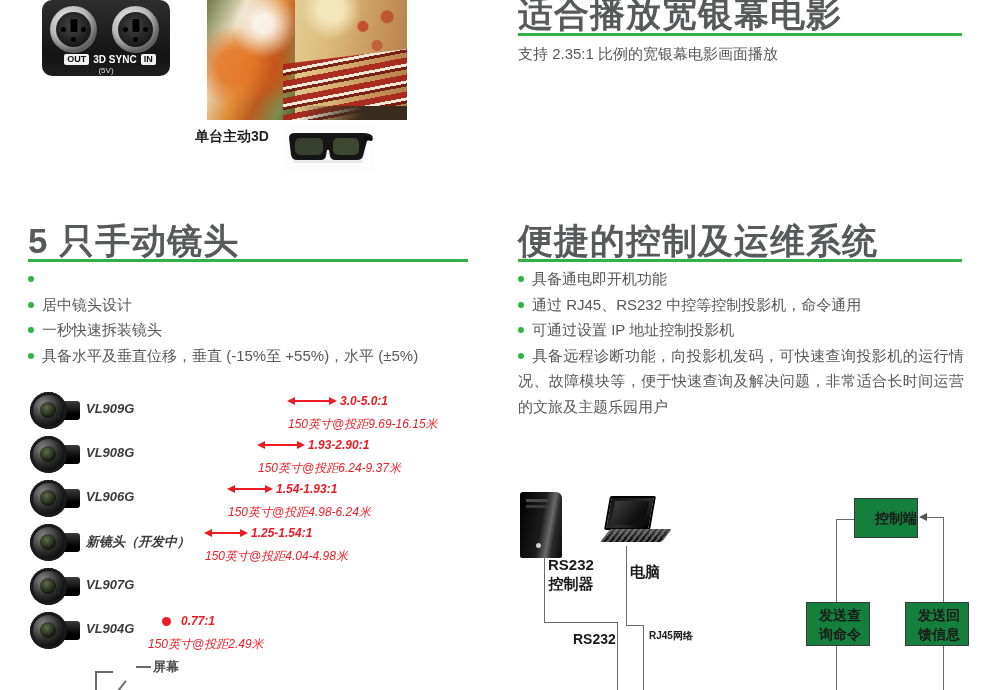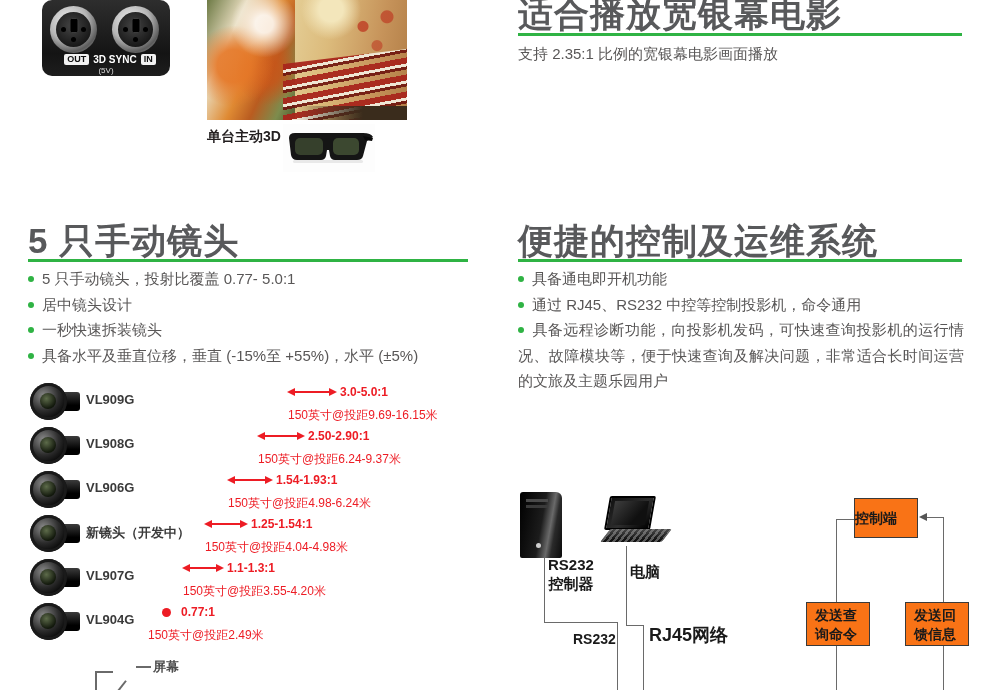--- a/index.html
+++ b/index.html
@@ -49,21 +49,21 @@
   .cinema-seats { position:absolute; right:-8px; bottom:-6px; width:66%; height:58%; transform:skewY(-7deg);
     background:repeating-linear-gradient(176deg, rgba(168,38,28,.95) 0 6px, #efe6d4 6px 9px, rgba(110,20,14,.9) 9px 12px, rgba(0,0,0,0) 12px 17px); }
   .cinema-floor { position:absolute; right:0; bottom:0; width:55%; height:12%; background:linear-gradient(90deg, rgba(0,0,0,0), #3a2c1c 60%); }
 
   .caption { font-size:14px; font-weight:bold; color:#231f20; }
 
   
   .glasses-box { left:283px; top:124px; width:92px; height:48px; background:#fdfdfd; }
 
   
-  .lens-area { left:28px; top:0; width:450px; height:566px; }
+  .lens-area { left:28px; top:9px; width:450px; height:566px;font-style:italic; }
   .lens-row { position:absolute; left:0; height:40px; width:445px; }
   .lens-img { position:absolute; left:2px; top:0; width:52px; height:37px; }
   .lens-barrel { position:absolute; left:30px; top:9px; width:20px; height:19px; background:linear-gradient(180deg,#3c3c3c,#000 70%); border-radius:3px; }
   .lens-glass { position:absolute; left:0; top:0; width:37px; height:37px; border-radius:50%;
     background:radial-gradient(circle at 36% 34%, #8a8a8a, #2c2c2c 45%, #050505 75%);
     box-shadow:inset 0 0 0 3px #1a1a1a; }
   .lens-glass::after { content:""; position:absolute; left:10px; top:10px; width:16px; height:16px; border-radius:50%;
     background:radial-gradient(circle at 40% 35%, #5d6b4a, #12180c 70%); }
   .lens-name { position:absolute; left:58px; top:9px; font-size:13px; font-weight:bold; color:#3a3a3a; white-space:nowrap; }
   .lens-spec { position:absolute; top:2px; font-size:12px; color:#ed1c24; white-space:nowrap; }
@@ -86,21 +86,21 @@
   .tower::before { content:""; position:absolute; left:6px; top:7px; width:22px; height:3px; background:#4a4a4a; box-shadow:0 6px 0 #3a3a3a; }
   .tower::after { content:""; position:absolute; left:16px; bottom:10px; width:5px; height:5px; border-radius:50%; background:#cfcfcf; }
   .laptop { left:593px; top:496px; width:66px; height:52px; }
   .lap-screen { position:absolute; left:14px; top:0; width:46px; height:34px; background:linear-gradient(135deg,#111,#2d2d2d 55%,#000);
     border:2px solid #000; border-radius:2px; transform:skewX(-10deg); }
   .lap-screen::after { content:""; position:absolute; left:4px; top:3px; width:34px; height:24px; background:linear-gradient(125deg,#3d3d3d,#101010 70%); }
   .lap-base { position:absolute; left:0; top:33px; width:62px; height:13px; background:linear-gradient(180deg,#4a4a4a,#121212 80%); transform:skewX(-38deg) translateX(12px); border-radius:2px;
     background-image:repeating-linear-gradient(90deg, rgba(160,160,160,.5) 0 3px, rgba(0,0,0,0) 3px 6px), linear-gradient(180deg,#4a4a4a,#121212 80%); }
   .diag-label { position:absolute; font-weight:bold; color:#1a1a1a; font-size:15px; line-height:19px; white-space:nowrap; }
   .wire { position:absolute; background:#6a6a6a; }
-  .flow-box { position:absolute; border:1px solid #3a3a3a; background:#f97316; color:#1a1a1a; font-size:14px; font-weight:bold; text-align:left; }
+  .flow-box { position:absolute; border:1px solid #3a3a3a; background:#15803d; color:#1a1a1a; font-size:14px; font-weight:bold; text-align:right; }
   .fb-single { width:64px; height:40px; line-height:38px; }
   .fb-wrap { width:64px; height:44px; padding:3px 8px 0; line-height:19px; }
   .arrow-left { position:absolute; width:0; height:0; border-top:4px solid transparent; border-bottom:4px solid transparent; border-right:8px solid #555; }
 </style>
 </head>
 <body>
 
 <div id="app">
 
   <div class="abs sync-panel">
@@ -116,40 +116,40 @@
       <span class="io-chip">IN</span>
     </div>
     <div class="sync-volt">(5V)</div>
   </div>
 
   <div class="abs cinema">
     <div class="cinema-screen"></div>
     <div class="cinema-seats"></div>
     <div class="cinema-floor"></div>
   </div>
-  <div class="abs caption" style="left:207px; top:128px;">单台主动3D</div>
+  <div class="abs caption" style="left:195px; top:128px;">单台主动3D</div>
 
   <div class="abs glasses-box">
     <svg width="92" height="48" viewBox="0 0 92 48">
       <path d="M6 14 Q6 9 12 9 L80 9 Q88 9 90 13 L84 17 L80 32 Q79 36 74 36 L52 36 Q48 36 47 32 L46 26 L44 26 L43 32 Q42 36 38 36 L14 36 Q9 36 8 31 Z" fill="#151515"></path>
       <rect x="12" y="14" width="28" height="17" rx="5" fill="#36402c"></rect>
       <rect x="50" y="14" width="26" height="17" rx="5" fill="#3c4830"></rect>
       <path d="M80 12 L90 14 L89 17 L82 16 Z" fill="#0a0a0a"></path>
       <rect x="10" y="36" width="70" height="3" rx="1.5" fill="#e9e9e9"></rect>
     </svg>
   </div>
 
   <div class="sec-title" style="left:518px; top:-9px;">适合播放宽银幕电影</div>
   <div class="green-rule" style="left:518px; top:33px; width:444px;"></div>
   <div class="abs body-text" style="left:518px; top:45px;">支持 2.35:1 比例的宽银幕电影画面播放</div>
 
   <div class="sec-title" style="left:28px; top:218px;">5 只手动镜头</div>
   <div class="green-rule" style="left:28px; top:259px; width:440px;"></div>
   <div class="bullets" style="left:28px; top:266px; width:442px;">
-    <p><span class="dot"></span><span>5 只手动镜头，投射比覆盖 0.77- 5.0:1</span></p>
+    <p><span class="dot"></span></p>
     <p><span class="dot"></span><span>居中镜头设计</span></p>
     <p><span class="dot"></span><span>一秒快速拆装镜头</span></p>
     <p><span class="dot"></span><span>具备水平及垂直位移，垂直 (-15%至 +55%)，水平 (±5%)</span></p>
   </div>
 
   <div class="abs lens-area">
 
     <div class="lens-row" style="top:383px;">
       <div class="lens-img">
           <div class="lens-barrel"></div>
@@ -167,21 +167,21 @@
 
     <div class="lens-row" style="top:427px;">
       <div class="lens-img">
           <div class="lens-barrel"></div>
           <div class="lens-glass"></div>
         </div>
       <span class="lens-name">VL908G</span>
       <div class="lens-spec" style="left:230px;">
         <div class="spec1">
             <span class="h-arrow" style="width:34px"></span>
-            <span class="ratio">2.50-2.90:1</span>
+            <span class="ratio">1.93-2.90:1</span>
           </div>
         <div class="spec2">150英寸@投距6.24-9.37米</div>
       </div>
     </div>
 
     <div class="lens-row" style="top:471px;">
       <div class="lens-img">
           <div class="lens-barrel"></div>
           <div class="lens-glass"></div>
         </div>
@@ -209,27 +209,20 @@
         <div class="spec2">150英寸@投距4.04-4.98米</div>
       </div>
     </div>
 
     <div class="lens-row" style="top:559px;">
       <div class="lens-img">
           <div class="lens-barrel"></div>
           <div class="lens-glass"></div>
         </div>
       <span class="lens-name">VL907G</span>
-      <div class="lens-spec" style="left:155px;">
-        <div class="spec1">
-            <span class="h-arrow" style="width:28px"></span>
-            <span class="ratio">1.1-1.3:1</span>
-          </div>
-        <div class="spec2">150英寸@投距3.55-4.20米</div>
-      </div>
     </div>
 
     <div class="lens-row" style="top:603px;">
       <div class="lens-img">
           <div class="lens-barrel"></div>
           <div class="lens-glass"></div>
         </div>
       <span class="lens-name">VL904G</span>
       <div class="lens-spec" style="left:120px;">
         <div class="spec1" style="margin-left:14px;">
@@ -245,20 +238,21 @@
   <div class="sketch-line" style="left:95px; top:671px; width:2px; height:19px;"></div>
   <div class="sketch-line" style="left:117px; top:678px; width:2px; height:26px; transform:rotate(38deg);"></div>
   <div class="sketch-line" style="left:136px; top:666px; width:15px; height:2px;"></div>
   <div class="screen-label" style="left:153px; top:658px;">屏幕</div>
 
   <div class="sec-title" style="left:518px; top:218px;">便捷的控制及运维系统</div>
   <div class="green-rule" style="left:518px; top:259px; width:444px;"></div>
   <div class="bullets" style="left:518px; top:266px; width:446px;">
     <p><span class="dot"></span><span>具备通电即开机功能</span></p>
     <p><span class="dot"></span><span>通过 RJ45、RS232 中控等控制投影机，命令通用</span></p>
+    <p><span class="dot"></span><span>可通过设置 IP 地址控制投影机</span></p>
     <p class="just"><span class="dot"></span><span>具备远程诊断功能，向投影机发码，可快速查询投影机的运行情况、故障模块等，便于快速查询及解决问题，非常适合长时间运营的文旅及主题乐园用户</span></p>
   </div>
 
   <div class="abs tower"></div>
   <div class="diag-label" style="left:548px; top:555px; text-align:center;">
     <span>RS232</span><br>
     <span>控制器</span>
   </div>
 
   <div class="abs laptop">
@@ -269,21 +263,21 @@
 
   <div class="wire" style="left:544px; top:558px; width:1px; height:64px;"></div>
   <div class="wire" style="left:544px; top:622px; width:74px; height:1px;"></div>
   <div class="wire" style="left:617px; top:622px; width:1px; height:68px;"></div>
 
   <div class="wire" style="left:626px; top:546px; width:1px; height:79px;"></div>
   <div class="wire" style="left:626px; top:625px; width:18px; height:1px;"></div>
   <div class="wire" style="left:643px; top:625px; width:1px; height:65px;"></div>
 
   <div class="diag-label" style="left:573px; top:630px; font-size:14px;">RS232</div>
-  <div class="diag-label" style="left:649px; top:626px; font-size:18px;">RJ45网络</div>
+  <div class="diag-label" style="left:649px; top:626px; font-size:10px;">RJ45网络</div>
 
   <div class="flow-box fb-single" style="left:854px; top:498px;">控制端</div>
   <div class="flow-box fb-wrap" style="left:806px; top:602px;">发送查询命令</div>
   <div class="flow-box fb-wrap" style="left:905px; top:602px;">发送回馈信息</div>
 
   <div class="wire" style="left:836px; top:519px; width:18px; height:1px;"></div>
   <div class="wire" style="left:836px; top:519px; width:1px; height:83px;"></div>
   <div class="wire" style="left:836px; top:646px; width:1px; height:44px;"></div>
   <div class="wire" style="left:927px; top:517px; width:16px; height:1px;"></div>
   <div class="arrow-left" style="left:919px; top:513px;"></div>

